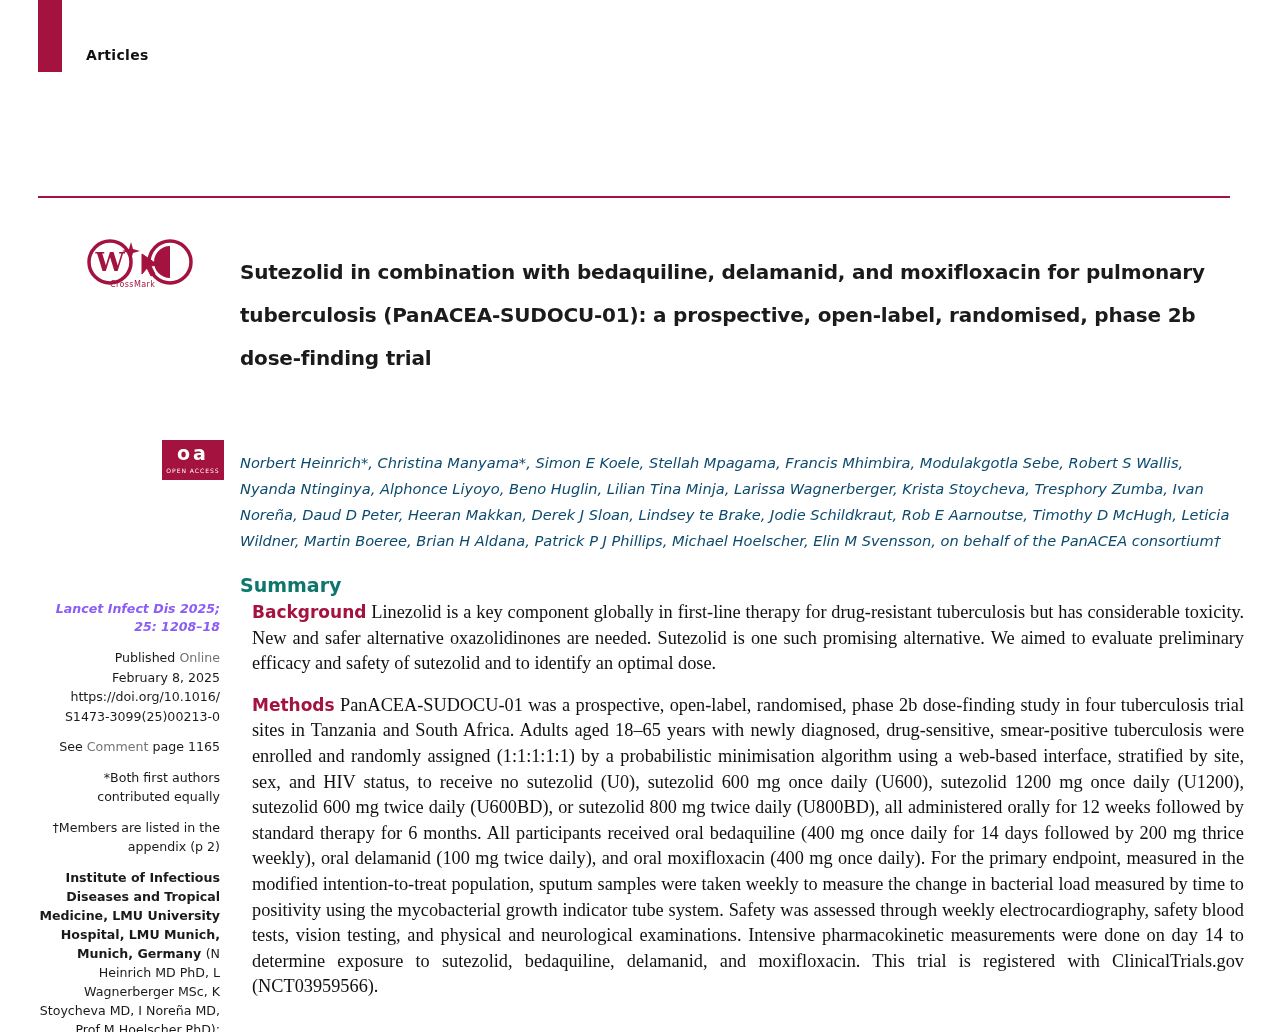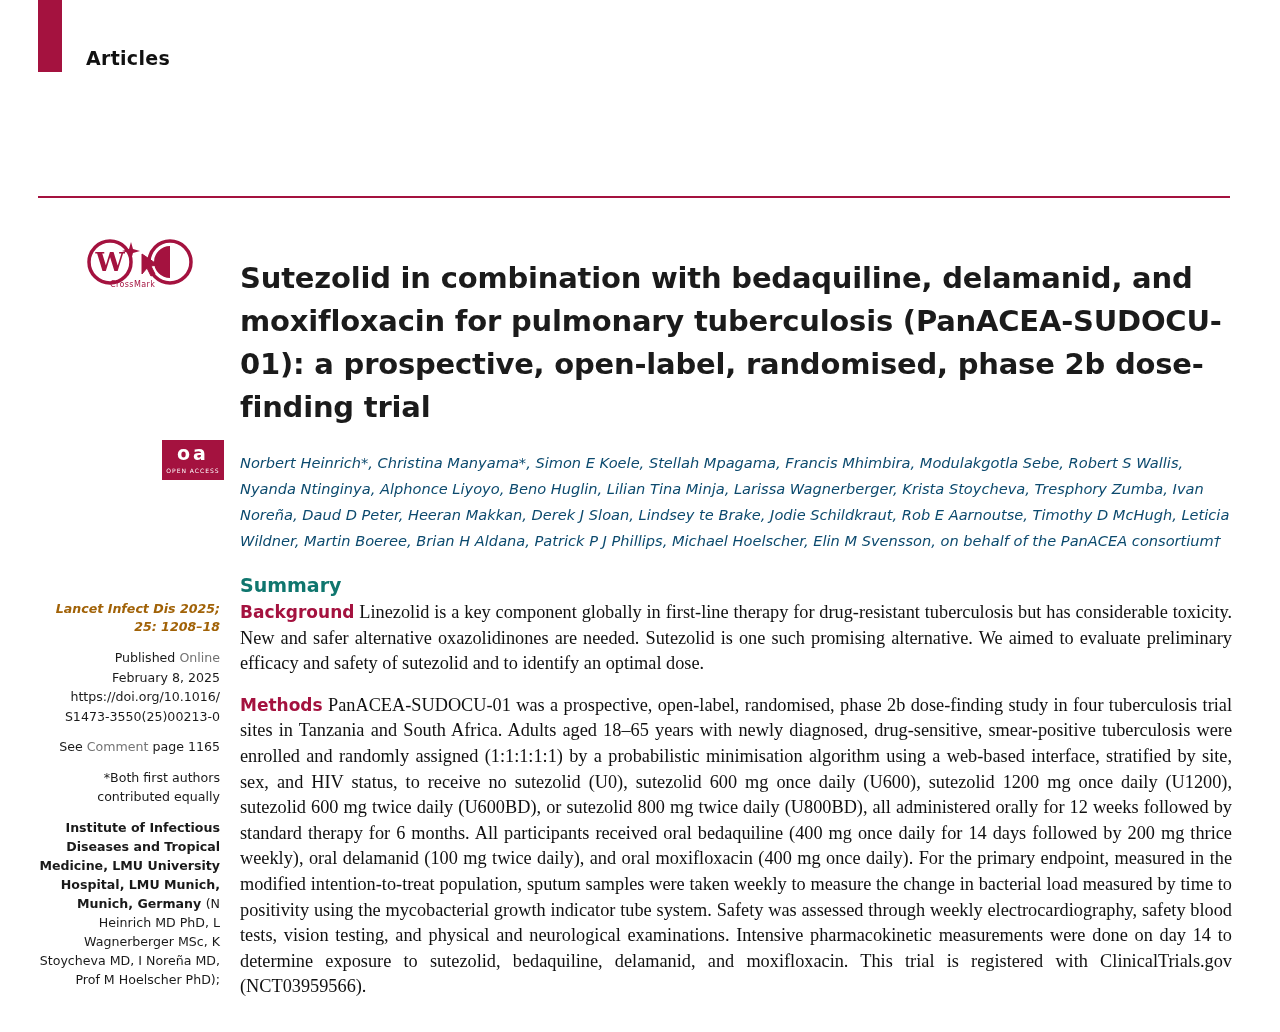--- a/index.html
+++ b/index.html
@@ -28,21 +28,21 @@
     width: 24px;
     height: 72px;
     background: #a4123f;
   }
   .section-label {
     position: absolute;
     left: 86px;
     top: 47px;
     font-family: "DejaVu Sans", sans-serif;
     font-weight: bold;
-    font-size: 19px;
+    font-size: 14px;
     letter-spacing: 0.3px;
     color: #111111;
   }
   .rule {
     position: absolute;
     left: 38px;
     top: 196px;
     width: 1192px;
     height: 2px;
     background: #a4123f;
@@ -89,21 +89,21 @@
     line-height: 8px;
   }
   
   .title {
     position: absolute;
     left: 240px;
     top: 238px;
     width: 985px;
     font-family: "DejaVu Sans", sans-serif;
     font-weight: bold;
-    font-size: 29px;
+    font-size: 20px;
     line-height: 43px;
     color: #1b1b1b;
     letter-spacing: -0.2px;
   }
   
   .authors {
     position: absolute;
     left: 240px;
     top: 450px;
     width: 990px;
@@ -118,21 +118,21 @@
     position: absolute;
     left: 240px;
     top: 574px;
     font-family: "DejaVu Sans", sans-serif;
     font-weight: bold;
     font-size: 19px;
     color: #0f766e;
   }
   .abstract {
     position: absolute;
-    left: 240px;
+    left: 252px;
     top: 600px;
     width: 992px;
     font-size: 18.3px;
     line-height: 25.6px;
     text-align: justify;
     color: #101010;
   }
   .abstract p {
     margin: 0 0 16px 0;
   }
@@ -150,21 +150,21 @@
     width: 184px;
     text-align: right;
     font-family: "DejaVu Sans", sans-serif;
     font-size: 12.6px;
     line-height: 19.5px;
     color: #1a1a1a;
   }
   .sidebar .ref-line {
     font-weight: bold;
     font-style: italic;
-    color: #a16207;
+    color: #8b5cf6;
     margin-bottom: 12px;
     line-height: 18px;
   }
   .sidebar .blk {
     margin-bottom: 11px;
   }
   .sidebar .lnk {
     color: #737373;
   }
   .sidebar .affil {
@@ -216,28 +216,29 @@
 
   <div class="sidebar">
     <div class="ref-line">
       <div>Lancet Infect Dis 2025;</div>
       <div>25: 1208–18</div>
     </div>
     <div class="blk">
       <div><span>Published</span> <span class="lnk">Online</span></div>
       <div>February 8, 2025</div>
       <div>https://doi.org/10.1016/</div>
-      <div>S1473-3550(25)00213-0</div>
+      <div>S1473-3099(25)00213-0</div>
     </div>
     <div class="blk">
       <span>See</span>
       <span class="lnk">Comment</span>
       <span>page 1165</span>
     </div>
     <div class="blk">*Both first authors contributed equally</div>
+    <div class="blk">†Members are listed in the appendix (p 2)</div>
     <div class="affil">
       <span>Institute of Infectious Diseases and Tropical Medicine, LMU University Hospital, LMU Munich, Munich, Germany</span>
       <span class="reg">(N Heinrich MD PhD, L Wagnerberger MSc, K Stoycheva MD, I Noreña MD, Prof M Hoelscher PhD);</span>
       
     </div>
   </div>
 
 </div>
 
 </body></html>

